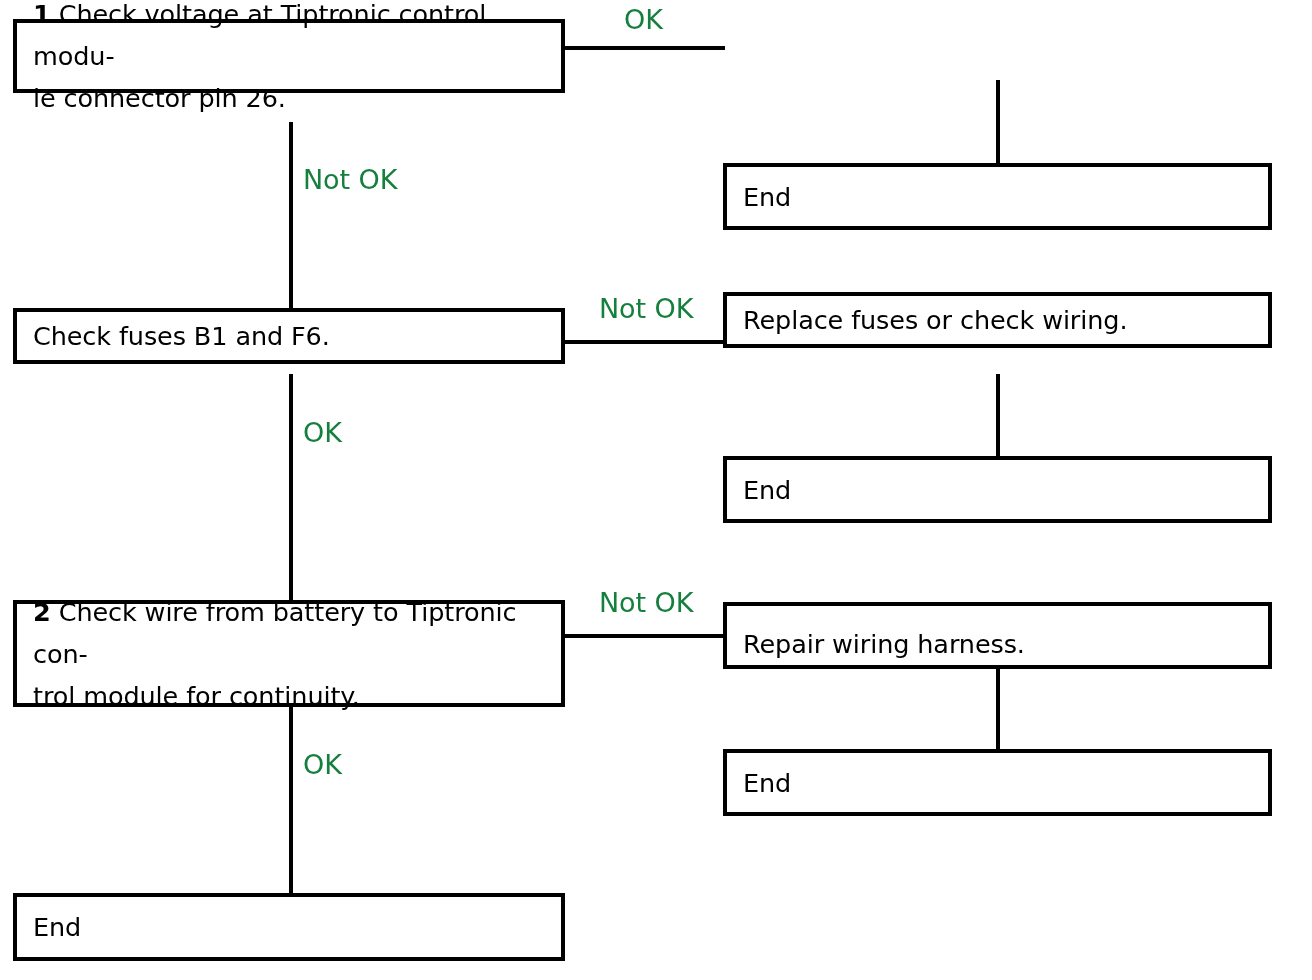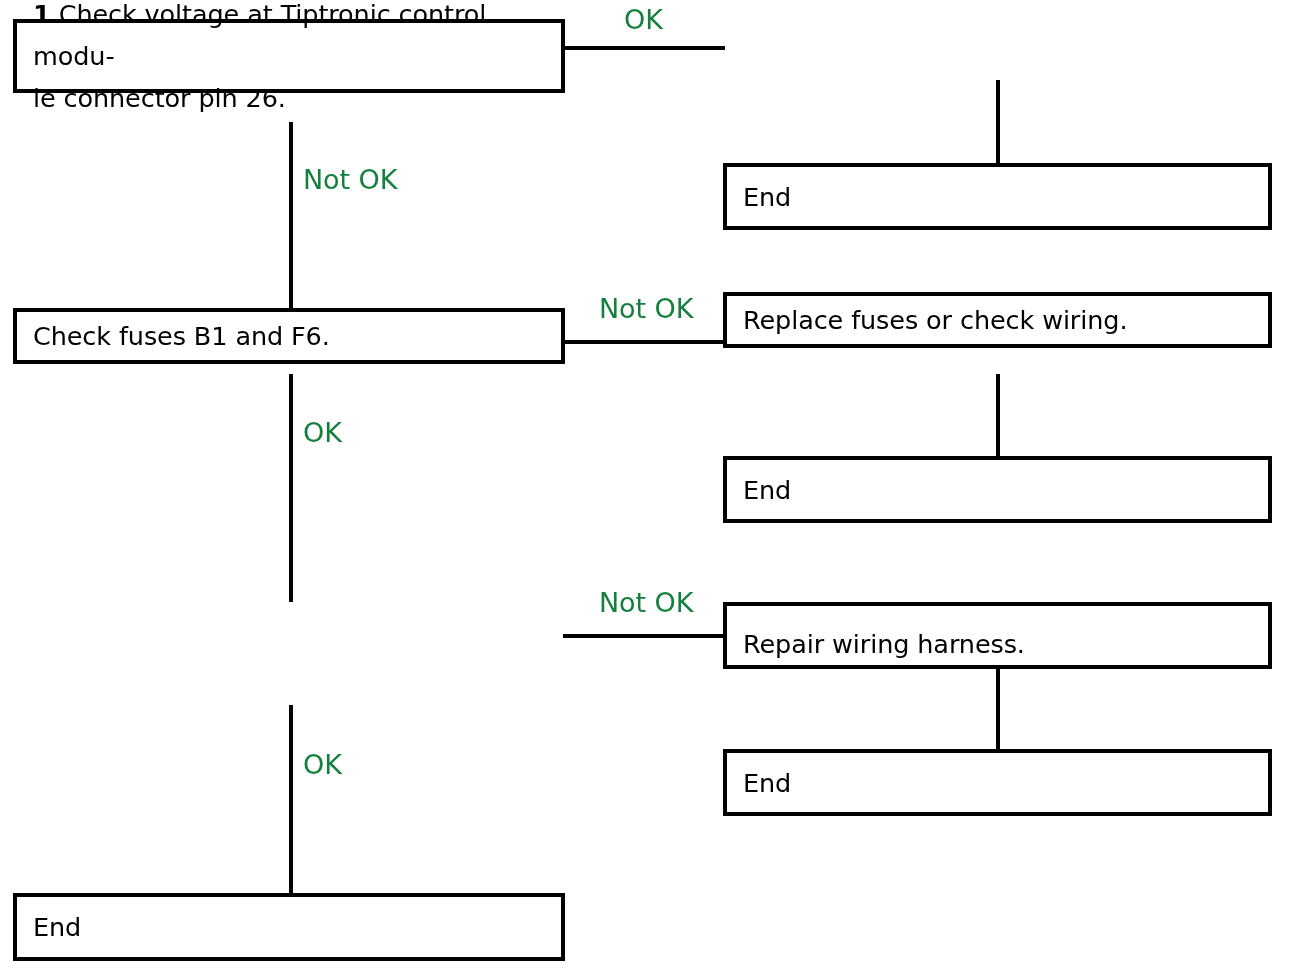--- a/index.html
+++ b/index.html
@@ -107,20 +107,24 @@
   </div>
 
   <div class="node" style="left:723px; top:292px; width:549px; height:56px;">
     <span class="node-text">Replace fuses or check wiring.</span>
   </div>
 
   <div class="node" style="left:723px; top:456px; width:549px; height:67px;">
     <span class="node-text bold">End</span>
   </div>
 
+  <div class="node" style="left:13px; top:600px; width:552px; height:107px;">
+    <span class="node-text"><span class="step">2</span> <span>Check wire from battery to Tiptronic con-
+trol module for continuity.</span></span>
+  </div>
 
   <div class="node" style="left:723px; top:602px; width:549px; height:67px;align-items:flex-end;">
     <span class="node-text">Repair wiring harness.</span>
   </div>
 
   <div class="node" style="left:723px; top:749px; width:549px; height:67px;">
     <span class="node-text bold">End</span>
   </div>
 
   <div class="node" style="left:13px; top:893px; width:552px; height:68px;">

